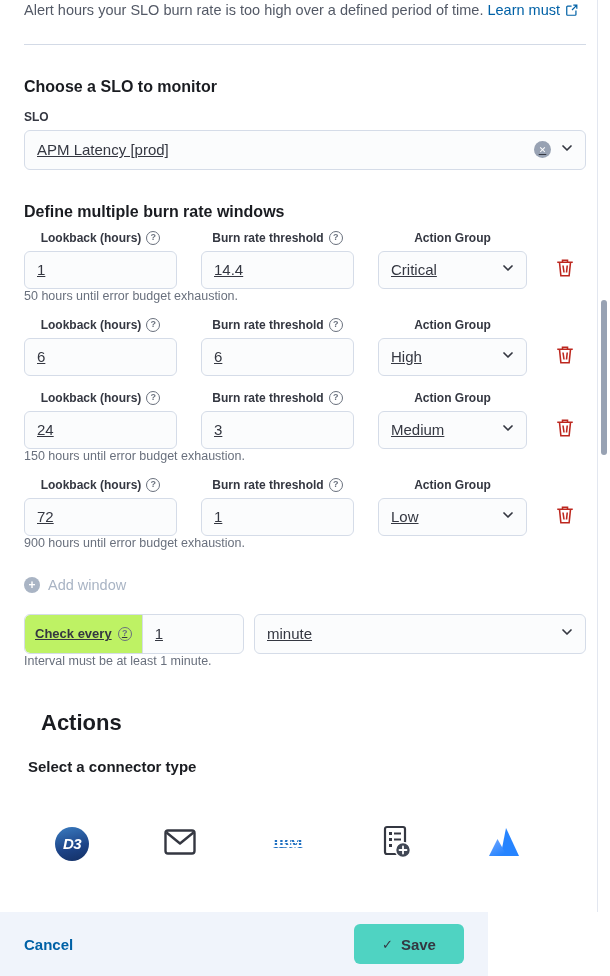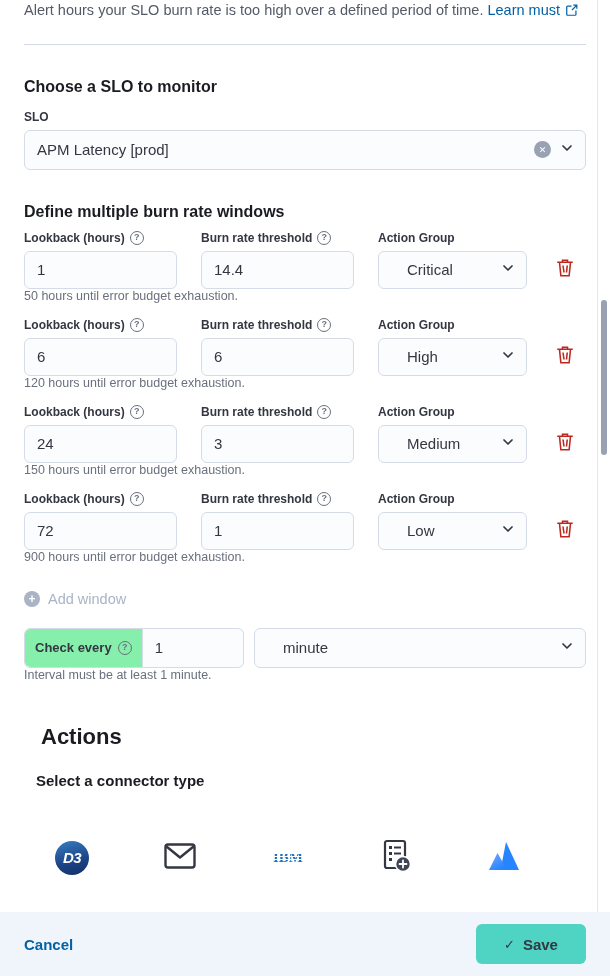--- a/index.html
+++ b/index.html
@@ -22,76 +22,76 @@
   .field-label { font-size:12px; font-weight:700; color:#343741; display:flex; align-items:center; gap:5px; }
   .help-icon {
     width:14px; height:14px; border:1px solid #69707d; border-radius:50%;
     font-size:9px; font-weight:700; color:#69707d; display:inline-flex;
     align-items:center; justify-content:center; line-height:1; cursor:pointer; flex:0 0 auto;
   }
 
   
   .control {
     background:#fbfcfd; border:1px solid #d5dce8; border-radius:6px;
-    height:40px; display:flex; align-items:center; font-size:15px; color:#343741;
+    height:40px; display:flex; align-items:center; font-size:15px; color:#343741;text-decoration:underline;
   }
   .text-input { padding:0 12px; width:100%; height:100%; border:none; background:transparent;
     font-size:15px; color:#343741; font-family:"Liberation Sans", sans-serif; outline:none; border-radius:6px; }
-  .select { justify-content:space-between; padding:0 10px 0 28px; cursor:pointer; }
+  .select { justify-content:space-between; padding:0 10px 0 12px; cursor:pointer; }
   .chevron { flex:0 0 auto; }
 
   
   .slo-label { margin-top:14px; }
   .combobox { margin-top:6px; justify-content:space-between; padding:0 10px 0 12px; cursor:pointer; }
   .combo-right { display:flex; align-items:center; gap:8px; }
   .clear-btn { width:17px; height:17px; border-radius:50%; background:#98a2b3; color:#ffffff;
     font-size:9px; display:flex; align-items:center; justify-content:center; cursor:pointer; }
 
   
   .windows-wrap { margin-top:10px; }
   .window-row { margin-bottom:15px; }
   .row-grid { display:grid; grid-template-columns:153px 153px 149px auto; column-gap:24px; align-items:end; }
-  .cell .field-label { margin-bottom:6px; }
+  .cell .field-label { margin-bottom:6px;justify-content:center; }
   .cell .control { height:38px; }
   .trash-cell { display:flex; align-items:center; height:38px; padding-left:2px; }
   .trash-btn { background:none; border:none; padding:2px; cursor:pointer; }
   .helper-text { font-size:12.5px; color:#69707d; }
 
   .add-window { display:inline-flex; align-items:center; gap:8px; margin-top:12px;
     background:none; border:none; font-size:14.5px; color:#a9b4c4; cursor:pointer;
     font-family:"Liberation Sans", sans-serif; padding:0; }
   .plus-circle { width:16px; height:16px; border-radius:50%; background:#a9b4c4; color:#ffffff;
     font-size:12px; font-weight:700; display:inline-flex; align-items:center; justify-content:center; line-height:1; }
 
   
   .schedule-row { display:flex; gap:10px; margin-top:21px; }
   .check-group { width:220px; overflow:hidden; padding:0; }
-  .prepend { background:#86efac; height:100%; display:flex; align-items:center; gap:6px;
+  .prepend { background:#bef264; height:100%; display:flex; align-items:center; gap:6px;
     padding:0 10px; font-size:13px; font-weight:700; color:#343741; border-right:1px solid #d5dce8;
     border-radius:5px 0 0 5px; white-space:nowrap; }
   .check-group .text-input { width:100px; }
   .unit-select { flex:1; }
 
   
   .actions-heading { font-size:22px; font-weight:700; color:#1a1c21; margin:42px 17px 0; }
-  .connector-subheading { font-size:15px; font-weight:700; color:#1a1c21; margin:22px 12px 0; }
+  .connector-subheading { font-size:15px; font-weight:700; color:#1a1c21; margin:22px 4px 0; }
   .connector-row { display:flex; gap:12px; margin-top:40px; padding-left:0; }
   .connector { width:96px; height:58px; display:flex; align-items:center; justify-content:center; cursor:pointer; }
 
   .d3-badge { width:34px; height:34px; border-radius:50%;
     background:linear-gradient(165deg,#3a7cc0 0%, #1c4387 60%, #132f63 100%);
     color:#ffffff; font-weight:700; font-size:15px; font-style:italic;
     display:flex; align-items:center; justify-content:center; letter-spacing:-0.5px; }
   .ibm-logo { position:relative; font-family:"Liberation Serif", serif; font-weight:700;
     font-size:15px; color:#1f70c1; letter-spacing:0; line-height:1; }
   .ibm-logo::after { content:""; position:absolute; inset:0;
     background:repeating-linear-gradient(to bottom, transparent 0 2px, #ffffff 2px 3.5px); }
 
   
-  .footer { position:absolute; left:0; bottom:0; width:610px; height:64px; background:#f0f4fb;
+  .footer { position:absolute; left:0; bottom:0; width:488px; height:64px; background:#f0f4fb;
     display:flex; align-items:center; justify-content:space-between; padding:0 24px; }
   .cancel-btn { background:none; border:none; color:#0061a6; font-size:15px; font-weight:700;
     cursor:pointer; font-family:"Liberation Sans", sans-serif; padding:0; }
   .save-btn { background:#4fd3c2; border:none; border-radius:6px; height:40px; min-width:110px;
     display:flex; align-items:center; justify-content:center; gap:8px; font-size:15px; font-weight:700;
     color:#343741; cursor:pointer; font-family:"Liberation Sans", sans-serif; padding:0 20px; }
   .save-check { font-size:13px; font-weight:400; }
 
   
   .scroll-track { position:absolute; right:12px; top:0; height:912px; border-right:1px solid #e3e7f0; width:0; }
@@ -200,21 +200,20 @@
                   <path d="M4 6 L8 10 L12 6" fill="none" stroke="#343741" stroke-width="1.7" stroke-linecap="round" stroke-linejoin="round"></path>
                 </svg></span>
           </div>
         </div>
         <div class="trash-cell">
           <button class="trash-btn"><svg width="20" height="20" viewBox="0 0 16 16">
                 <path d="M6 3.2 V1.8 H10 V3.2 M1.8 3.4 H14.2 M3.6 3.6 L4.7 14.2 H11.3 L12.4 3.6 M6.4 6 L7.2 11.6 M9.8 6 L9.2 11.6" fill="none" stroke="#bd271e" stroke-width="1.25"></path>
               </svg></button>
         </div>
       </div>
-      <div class="helper-text">120 hours until error budget exhaustion.</div>
     </div>
 
     
     <div class="window-row">
       <div class="row-grid">
         <div class="cell">
           <div class="field-label">
               <span>Lookback (hours)</span>
               <span class="help-icon">?</span>
             </div>

